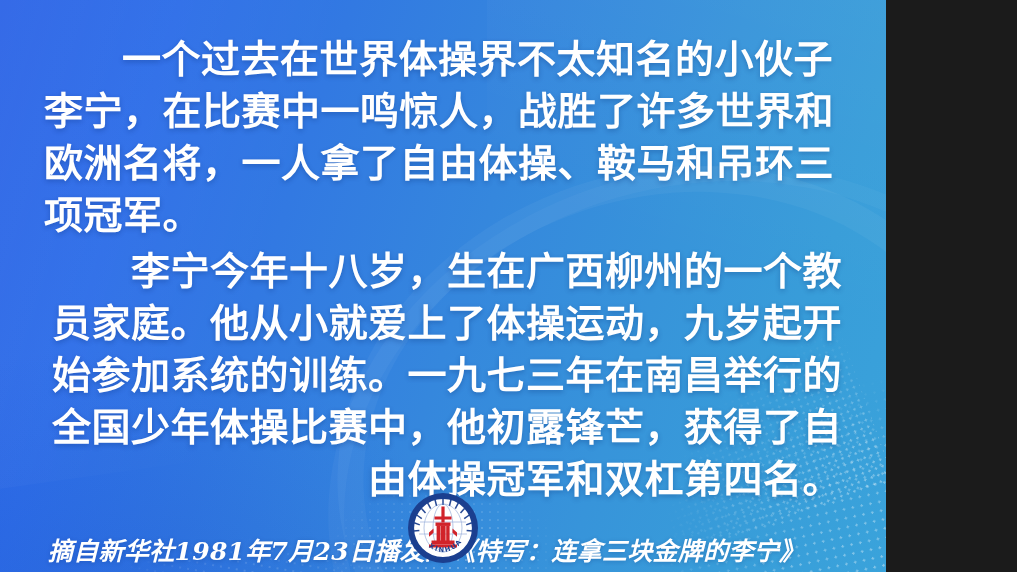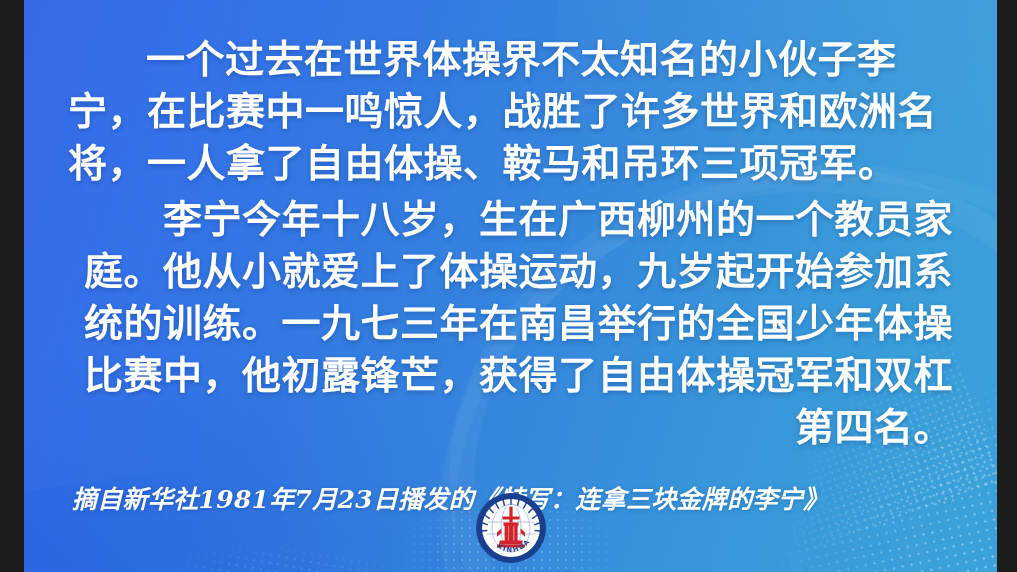--- a/index.html
+++ b/index.html
@@ -3,33 +3,32 @@
 <meta charset="utf-8">
 <style>
   html, body {
     margin: 0;
     padding: 0;
     background: #1b1b1b;
   }
 
   #card {
     position: relative;
-    width: 973px;
+    width: 886px;
     height: 572px;
     overflow: hidden;
     font-family: "Liberation Sans", "DejaVu Sans", sans-serif;
     background: linear-gradient(108deg,
         #2b63e6 0%,
         #2f6fe8 17%,
         #3279e2 33%,
         #3587dd 52%,
         #3794da 70%,
         #389dd9 85%,
         #3aa3db 100%);
-    margin-left: 24px;
   }
 
   
   .bg-layer {
     position: absolute;
     inset: 0;
     pointer-events: none;
   }
 
   

